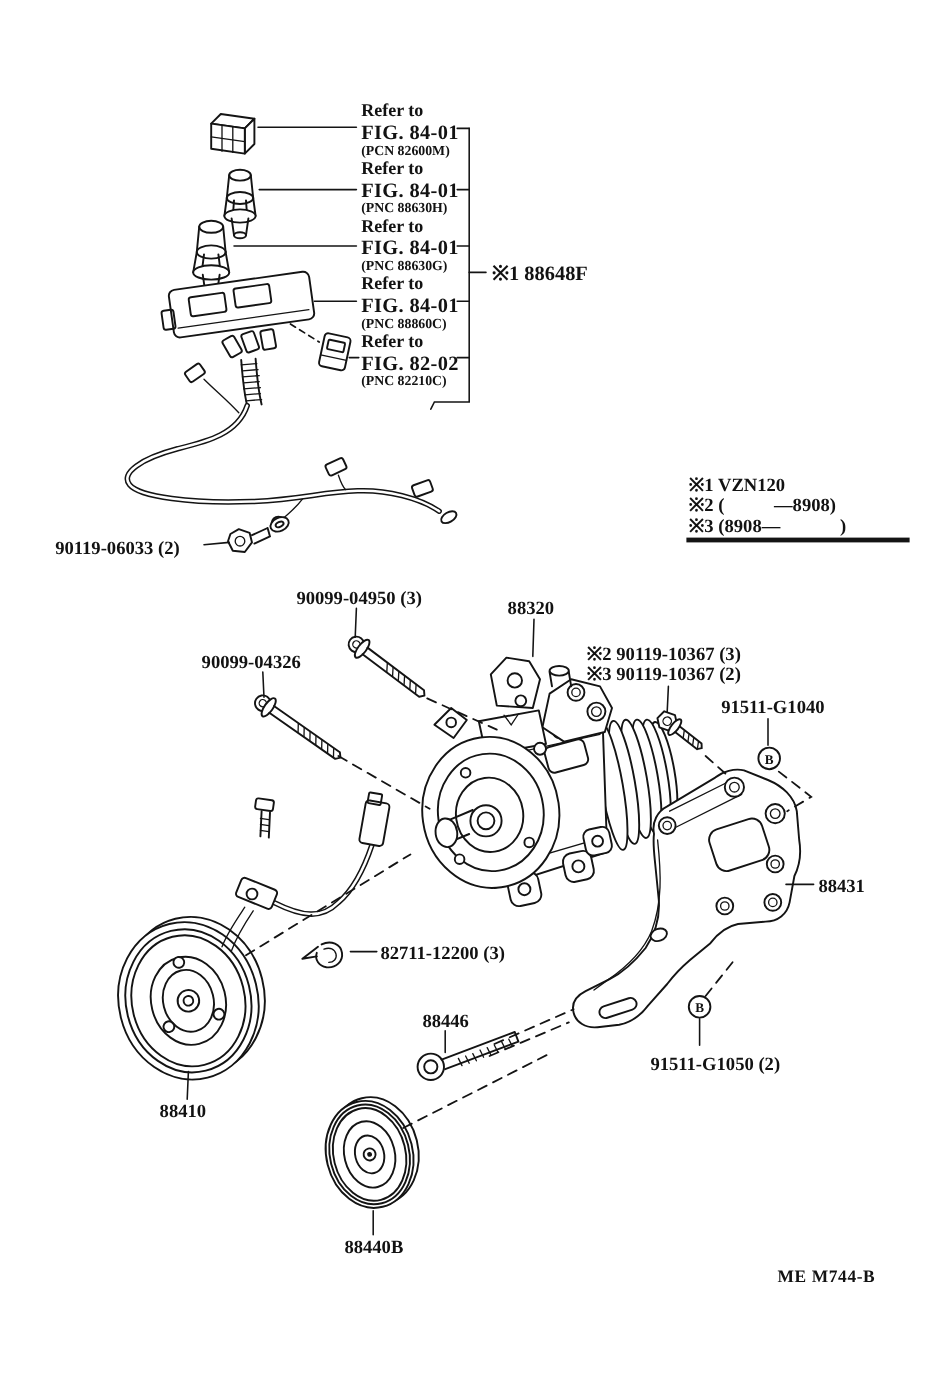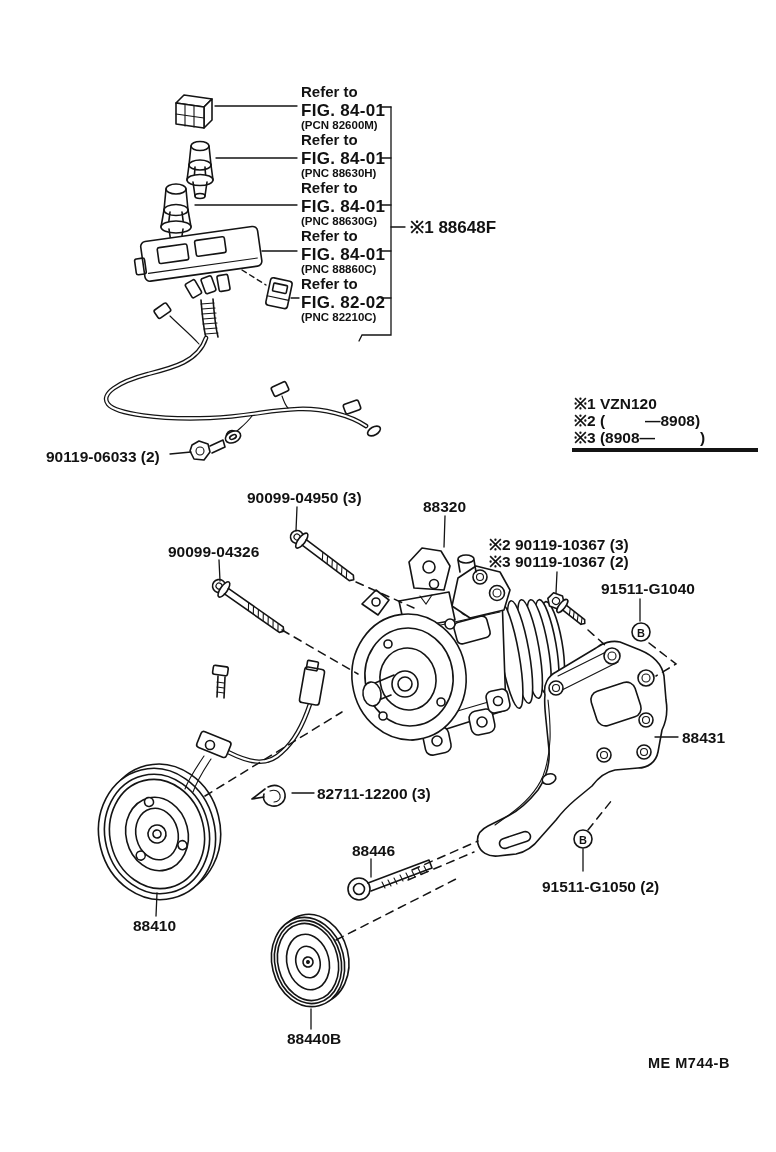--- a/index.html
+++ b/index.html
@@ -1,21 +1,21 @@
 <!DOCTYPE html>
 <html><head>
 <meta charset="utf-8">
 <style>
   html,body{margin:0;padding:0;background:#e8e8e8;}
   .page{
     position:relative;
     width:776px;height:1152px;
     background:#ffffff;
     margin:0 auto;
-    font-family:Liberation Sans, sans-serif;
+    font-family:Liberation Serif, serif;
     overflow:hidden;
   }
   svg{display:block;}
   
   .ln   {fill:none;stroke:#141414;stroke-width:1.6;stroke-linecap:round;stroke-linejoin:round;}
   .lnW  {fill:#ffffff;stroke:#141414;stroke-width:1.6;stroke-linejoin:round;}
   .thin {fill:none;stroke:#141414;stroke-width:1.1;stroke-linecap:round;}
   .lead {fill:none;stroke:#141414;stroke-width:1.3;stroke-linecap:round;}
   .dash {fill:none;stroke:#141414;stroke-width:1.5;stroke-dasharray:8 6;stroke-linecap:round;}
   .dash2{fill:none;stroke:#141414;stroke-width:1.4;stroke-dasharray:5 4;stroke-linecap:round;}

